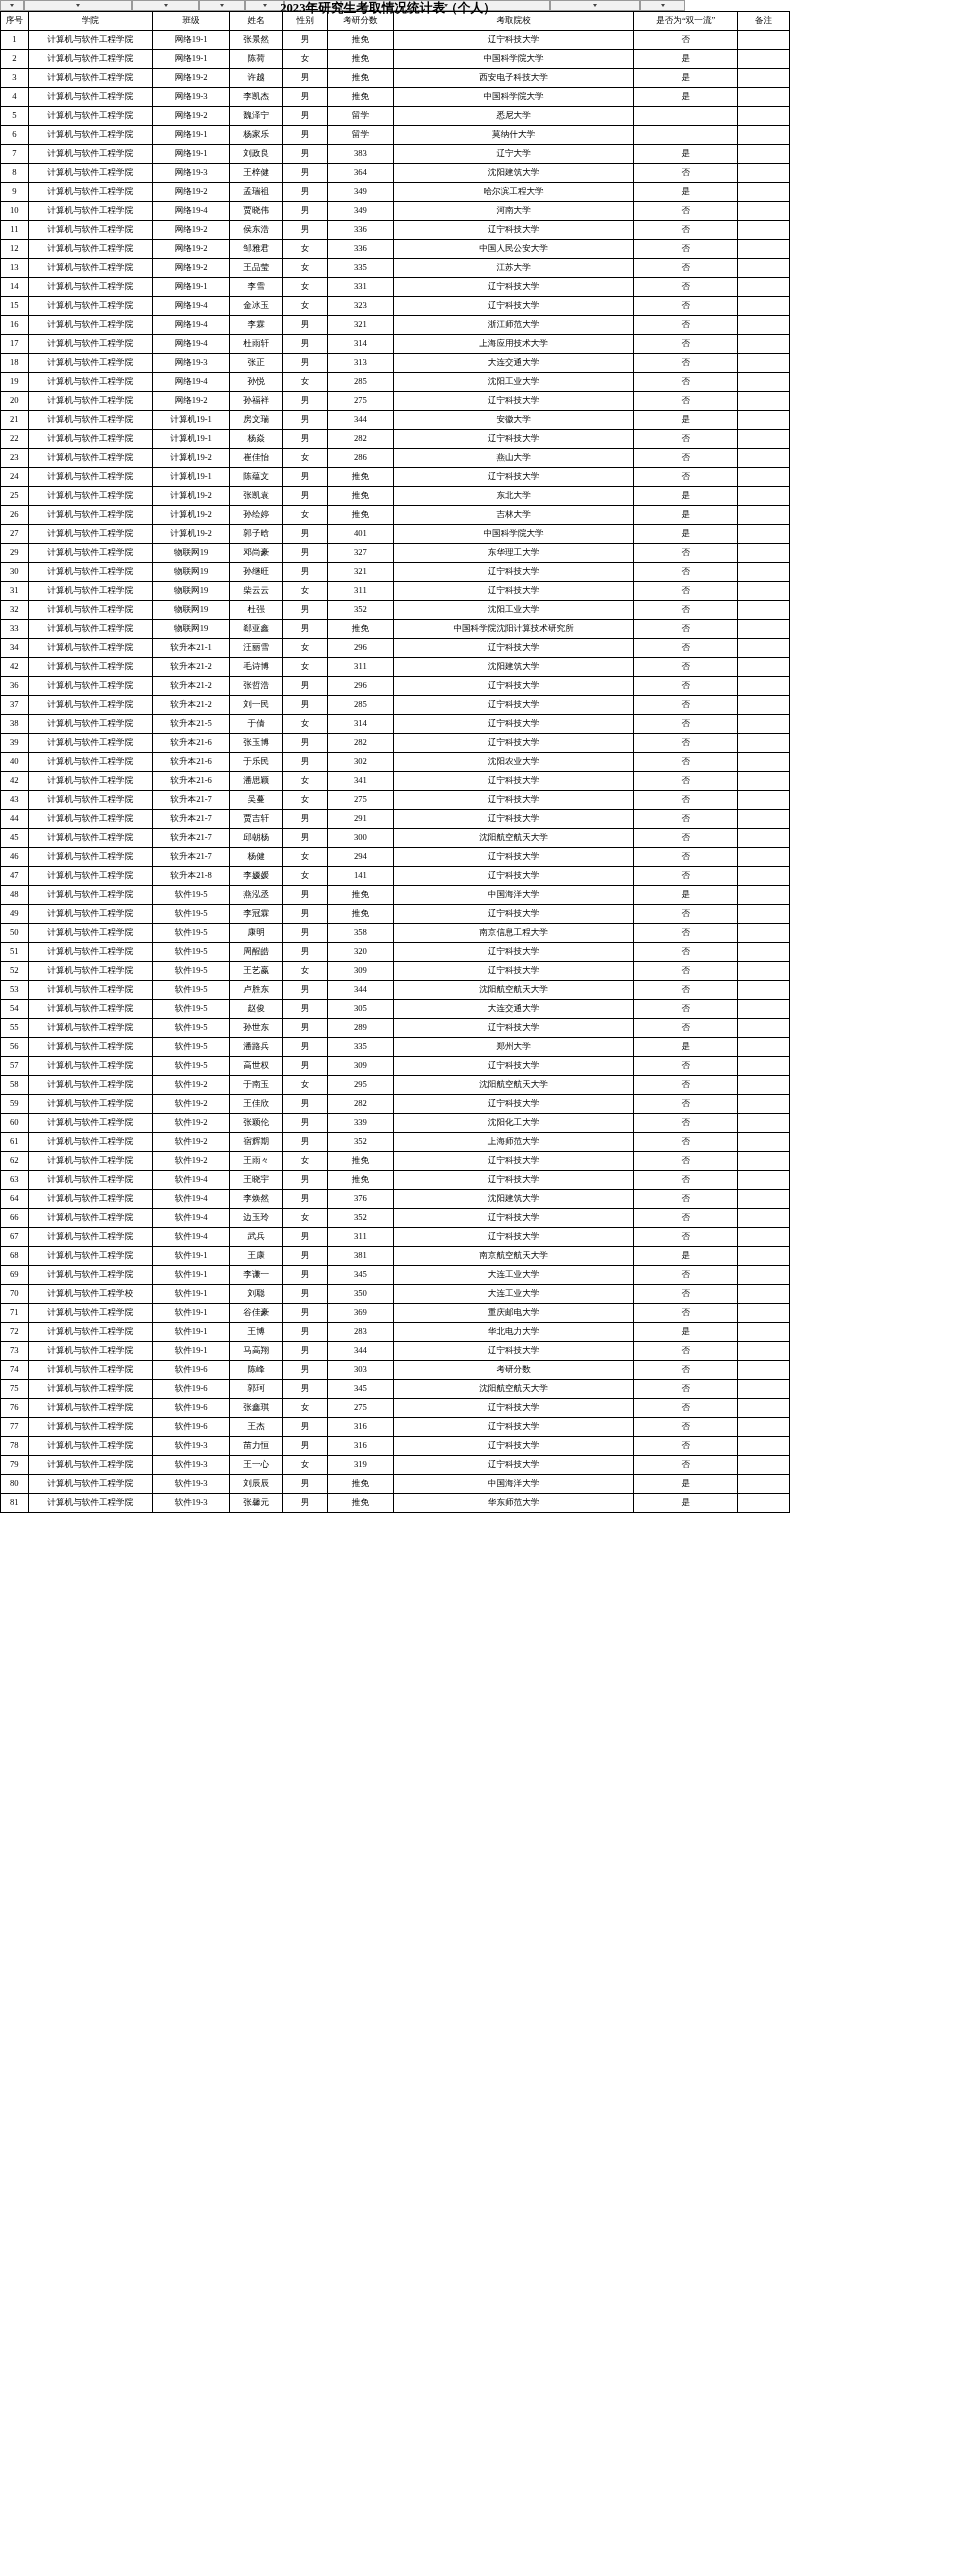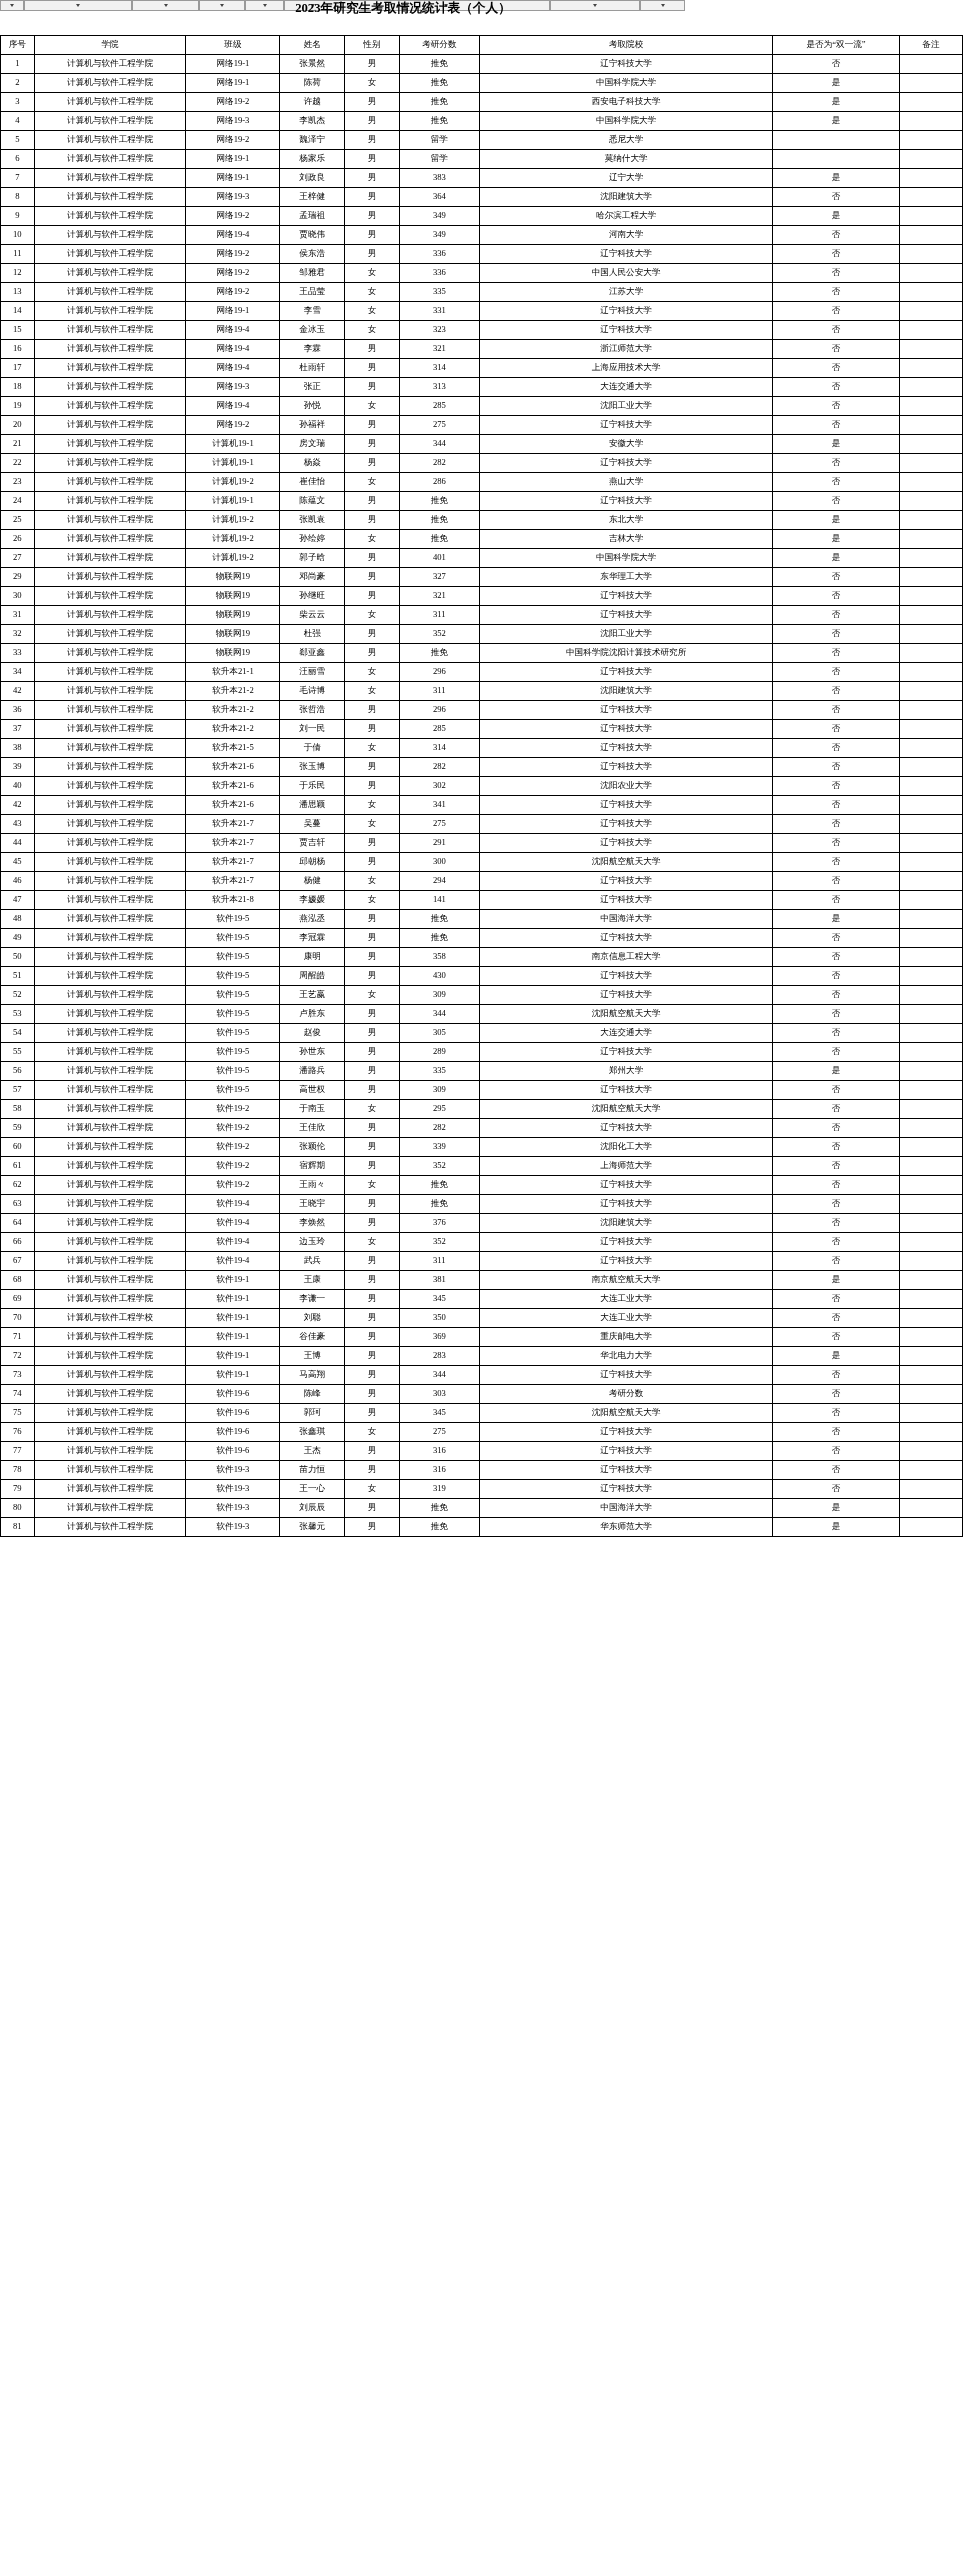--- a/index.html
+++ b/index.html
@@ -34,23 +34,22 @@
   }
   .filter-cell .arrow {
     width: 0;
     height: 0;
     border-left: 2.2px solid transparent;
     border-right: 2.2px solid transparent;
     border-top: 3px solid #444;
   }
   table.main {
     border-collapse: collapse;
-    width: 963px;
+    width: 790px;
     table-layout: fixed;
-    margin-top: 24px;
   }
   table.main th, table.main td {
     border: 0.7px solid #000;
     font-size: 8.6px;
     text-align: center;
     vertical-align: middle;
     padding: 1.5px 0.7px;
     line-height: 1.15;
     color: #000;
     overflow: hidden;
@@ -73,21 +72,21 @@
   col.c7 { width: 90px; }
   col.c8 { width: 45px; }
   td.school {
     white-space: normal;
     font-size: 7.8px;
     line-height: 1.05;
   }
   .title-overlay {
     position: absolute;
     top: 0px;
-    left: 15px;
+    left: 0;
     width: 776px;
     text-align: center;
     font-size: 12.7px;
     font-weight: bold;
     pointer-events: none;
   }
 </style>
 </head>
 <body>
 
@@ -678,21 +677,21 @@
           <td class="school">南京信息工程大学</td>
           <td>否</td>
           <td></td>
         </tr>
         <tr>
           <td>51</td>
           <td>计算机与软件工程学院</td>
           <td>软件19-5</td>
           <td>周醒皓</td>
           <td>男</td>
-          <td>430</td>
+          <td>320</td>
           <td class="school">辽宁科技大学</td>
           <td>否</td>
           <td></td>
         </tr>
         <tr>
           <td>52</td>
           <td>计算机与软件工程学院</td>
           <td>软件19-5</td>
           <td>王艺赢</td>
           <td>女</td>

